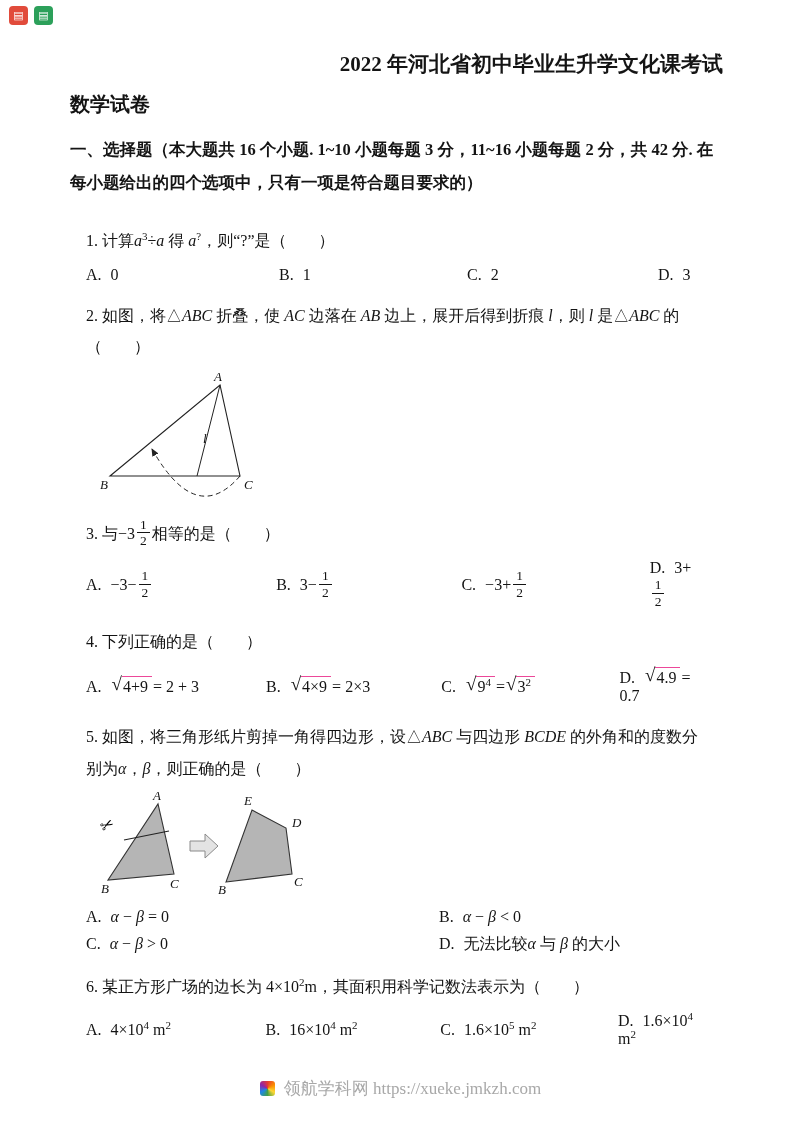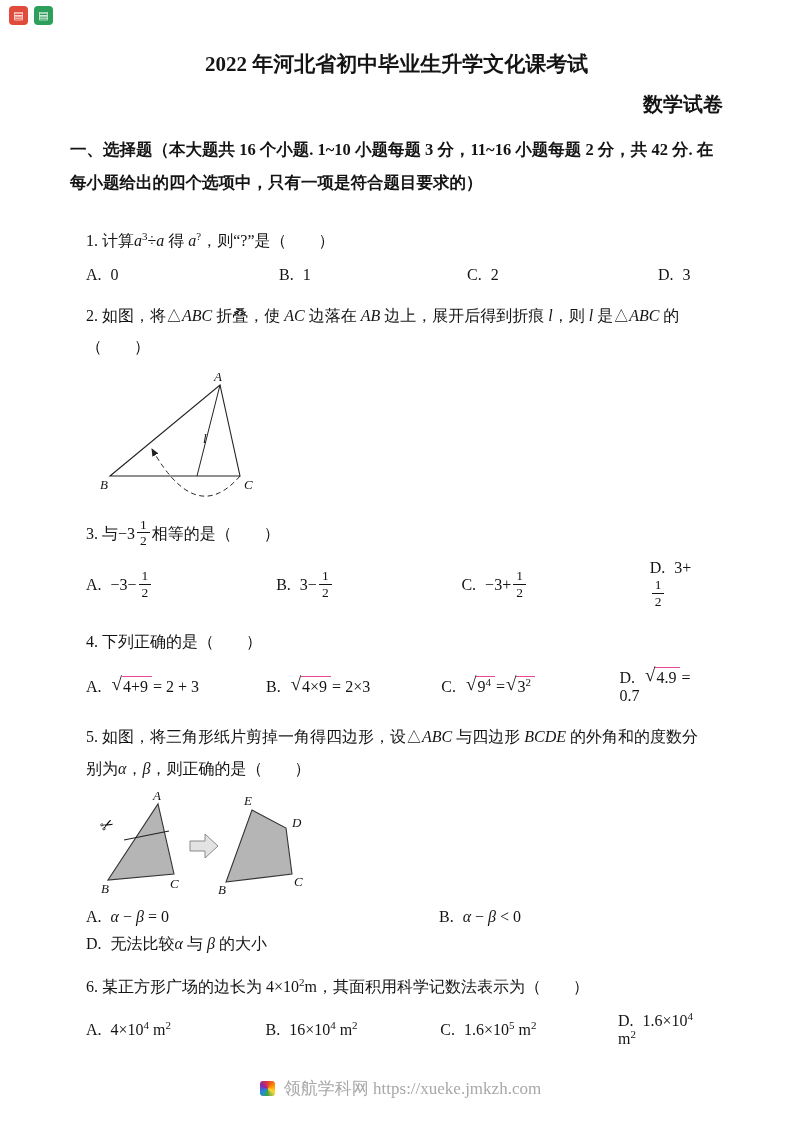--- a/index.html
+++ b/index.html
@@ -16,22 +16,22 @@
   .ci {
     width:19px; height:19px; border-radius:4px;
     display:flex; align-items:center; justify-content:center;
     color:#fff; font-size:11px; line-height:1;
   }
   .ci.red { background:#e14b3b; }
   .ci.green { background:#2ca05a; }
 
   .page { padding: 50px 70px 0 70px; }
 
-  .title1 { font-size:21px; font-weight:bold; text-align:center; margin:0 0 13px 0; }
-  .title2 { font-size:20px; font-weight:bold; text-align:right; margin:0 0 15px 0; }
+  .title1 { font-size:21px; font-weight:bold; text-align:right; margin:0 0 13px 0; }
+  .title2 { font-size:20px; font-weight:bold; text-align:left; margin:0 0 15px 0; }
   .section-intro { font-size:16.5px; font-weight:bold; line-height:2.0; margin:0 0 26px 0; }
 
   .q { margin: 16px; }
   .stem { font-size:16px; line-height:1.95; margin:6px 0 4px 0; }
   .opts { display:flex; align-items:center; font-size:16px; margin:10px 0 14px 0;gap:28px; }
   .cols4 .opt:nth-child(1) { width:165px; }
   .cols4 .opt:nth-child(2) { width:160px; }
   .cols4 .opt:nth-child(3) { width:163px; }
   .cols4 .opt:nth-child(4) { width:auto;  }
   .cols2 .opt:nth-child(1) { width:325px; }
@@ -163,20 +163,21 @@
         <text class="figlabel" x="118" y="104">B</text>
         <text class="figlabel" x="194" y="96">C</text>
       </svg>
     </div>
 
     <div class="opts cols2 opts2row">
       <span class="opt"><span class="lab">A.</span><span><i class="mi">α</i><span> − </span><i class="mi">β</i><span> = 0</span></span></span>
       <span class="opt"><span class="lab">B.</span><span><i class="mi">α</i><span> − </span><i class="mi">β</i><span> &lt; 0</span></span></span>
     </div>
     <div class="opts cols2 opts2row">
+      <span class="opt"><span class="lab">C.</span><span><i class="mi">α</i><span> − </span><i class="mi">β</i><span> &gt; 0</span></span></span>
       <span class="opt"><span class="lab">D.</span><span><span>无法比较</span><i class="mi">α</i><span> 与 </span><i class="mi">β</i><span> 的大小</span></span></span>
     </div>
   </div>
 
   <div class="q">
     <p class="stem"><span>6. 某正方形广场的边长为 4×10</span><sup>2</sup><span>m，其面积用科学记数法表示为（　　）</span></p>
     <div class="opts cols4">
       <span class="opt"><span class="lab">A.</span><span><span>4×10</span><sup>4</sup><span> m</span><sup>2</sup></span></span>
       <span class="opt"><span class="lab">B.</span><span><span>16×10</span><sup>4</sup><span> m</span><sup>2</sup></span></span>
       <span class="opt"><span class="lab">C.</span><span><span>1.6×10</span><sup>5</sup><span> m</span><sup>2</sup></span></span>

